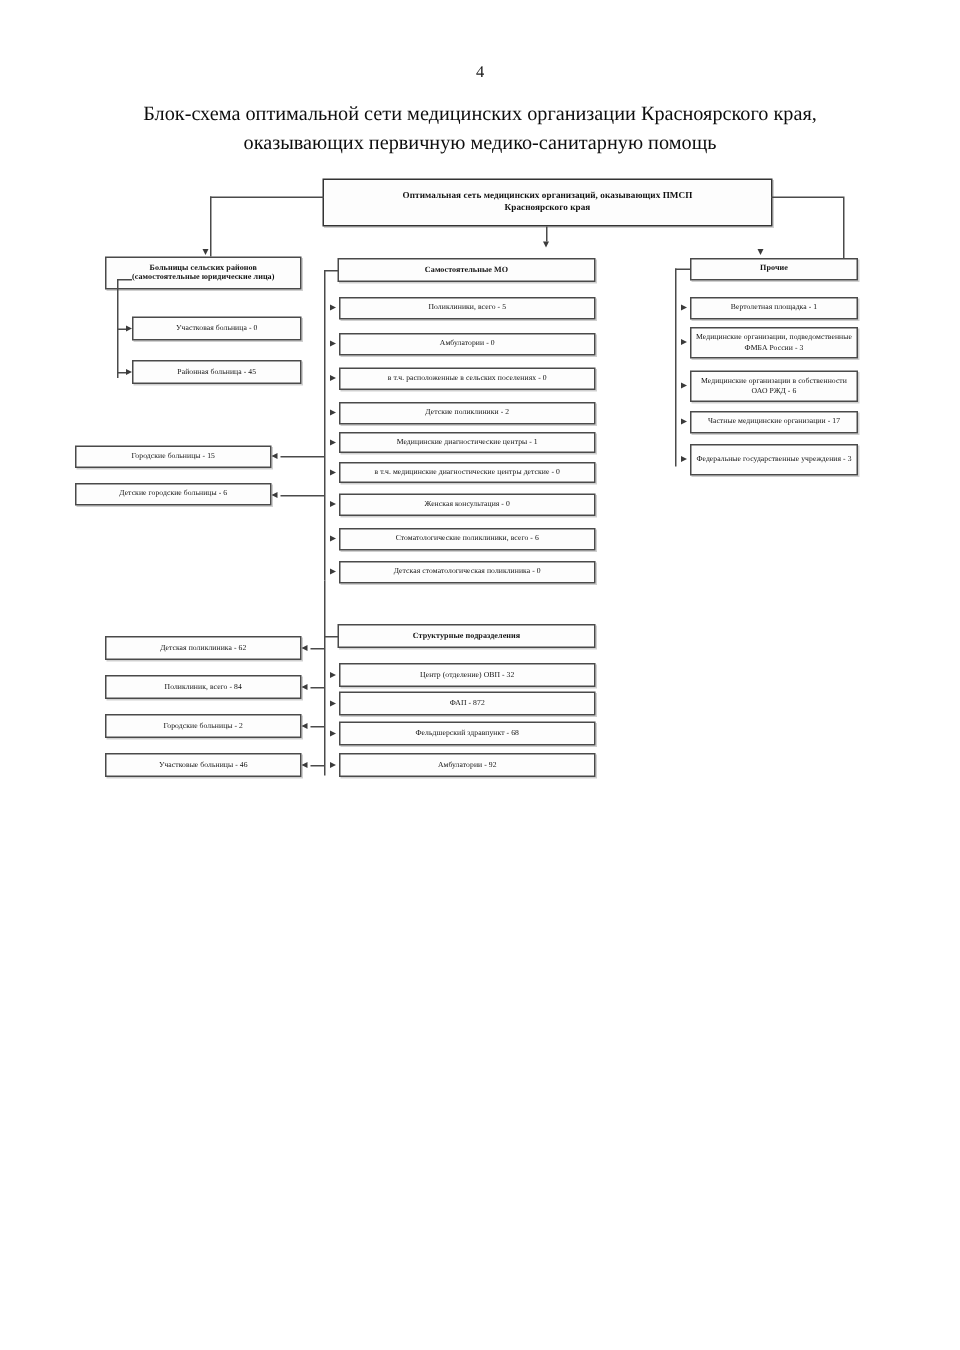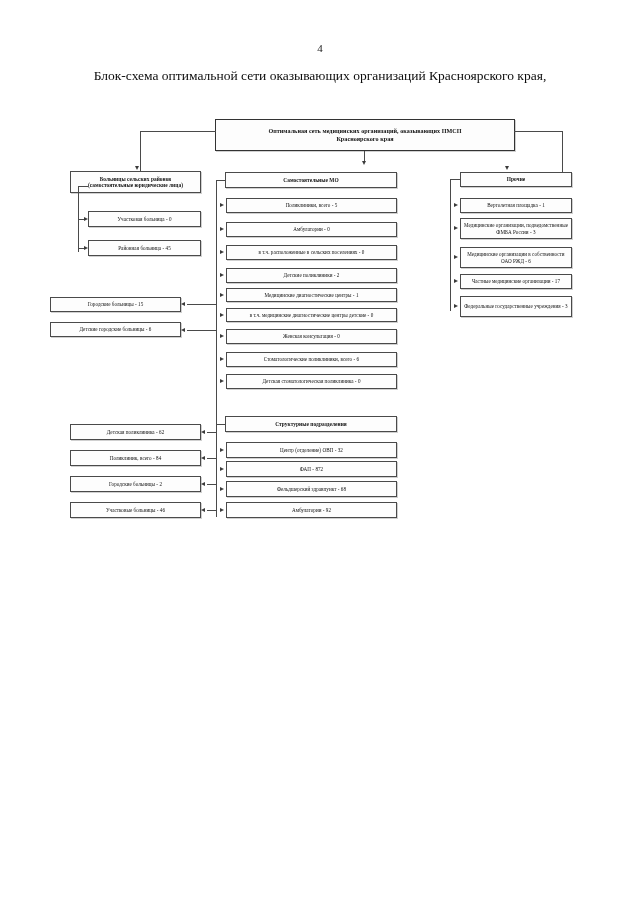--- a/index.html
+++ b/index.html
@@ -99,21 +99,22 @@
   }
 </style>
 </head>
 <body>
 
 <div class="page">
 
   <div class="page-number">4</div>
 
   <div class="doc-title">
-    <div>Блок-схема оптимальной сети оказывающих организаций Красноярского края,</div>
+    <div>Блок-схема оптимальной сети медицинских организации Красноярского края,</div>
+    <div>оказывающих первичную медико-санитарную помощь</div>
   </div>
 
   <div class="box root" style="left:215px; top:119px; width:300px; height:32px; flex-direction:column;">
     <div>Оптимальная сеть медицинских организаций, оказывающих ПМСП</div>
     <div>Красноярского края</div>
   </div>
 
   <div class="ln v" style="left:364px; top:151px; height:10px;"></div>
   <div class="ln h" style="left:140px; top:131px; width:76px;"></div>
   <div class="ln h" style="left:514px; top:131px; width:48px;"></div>

